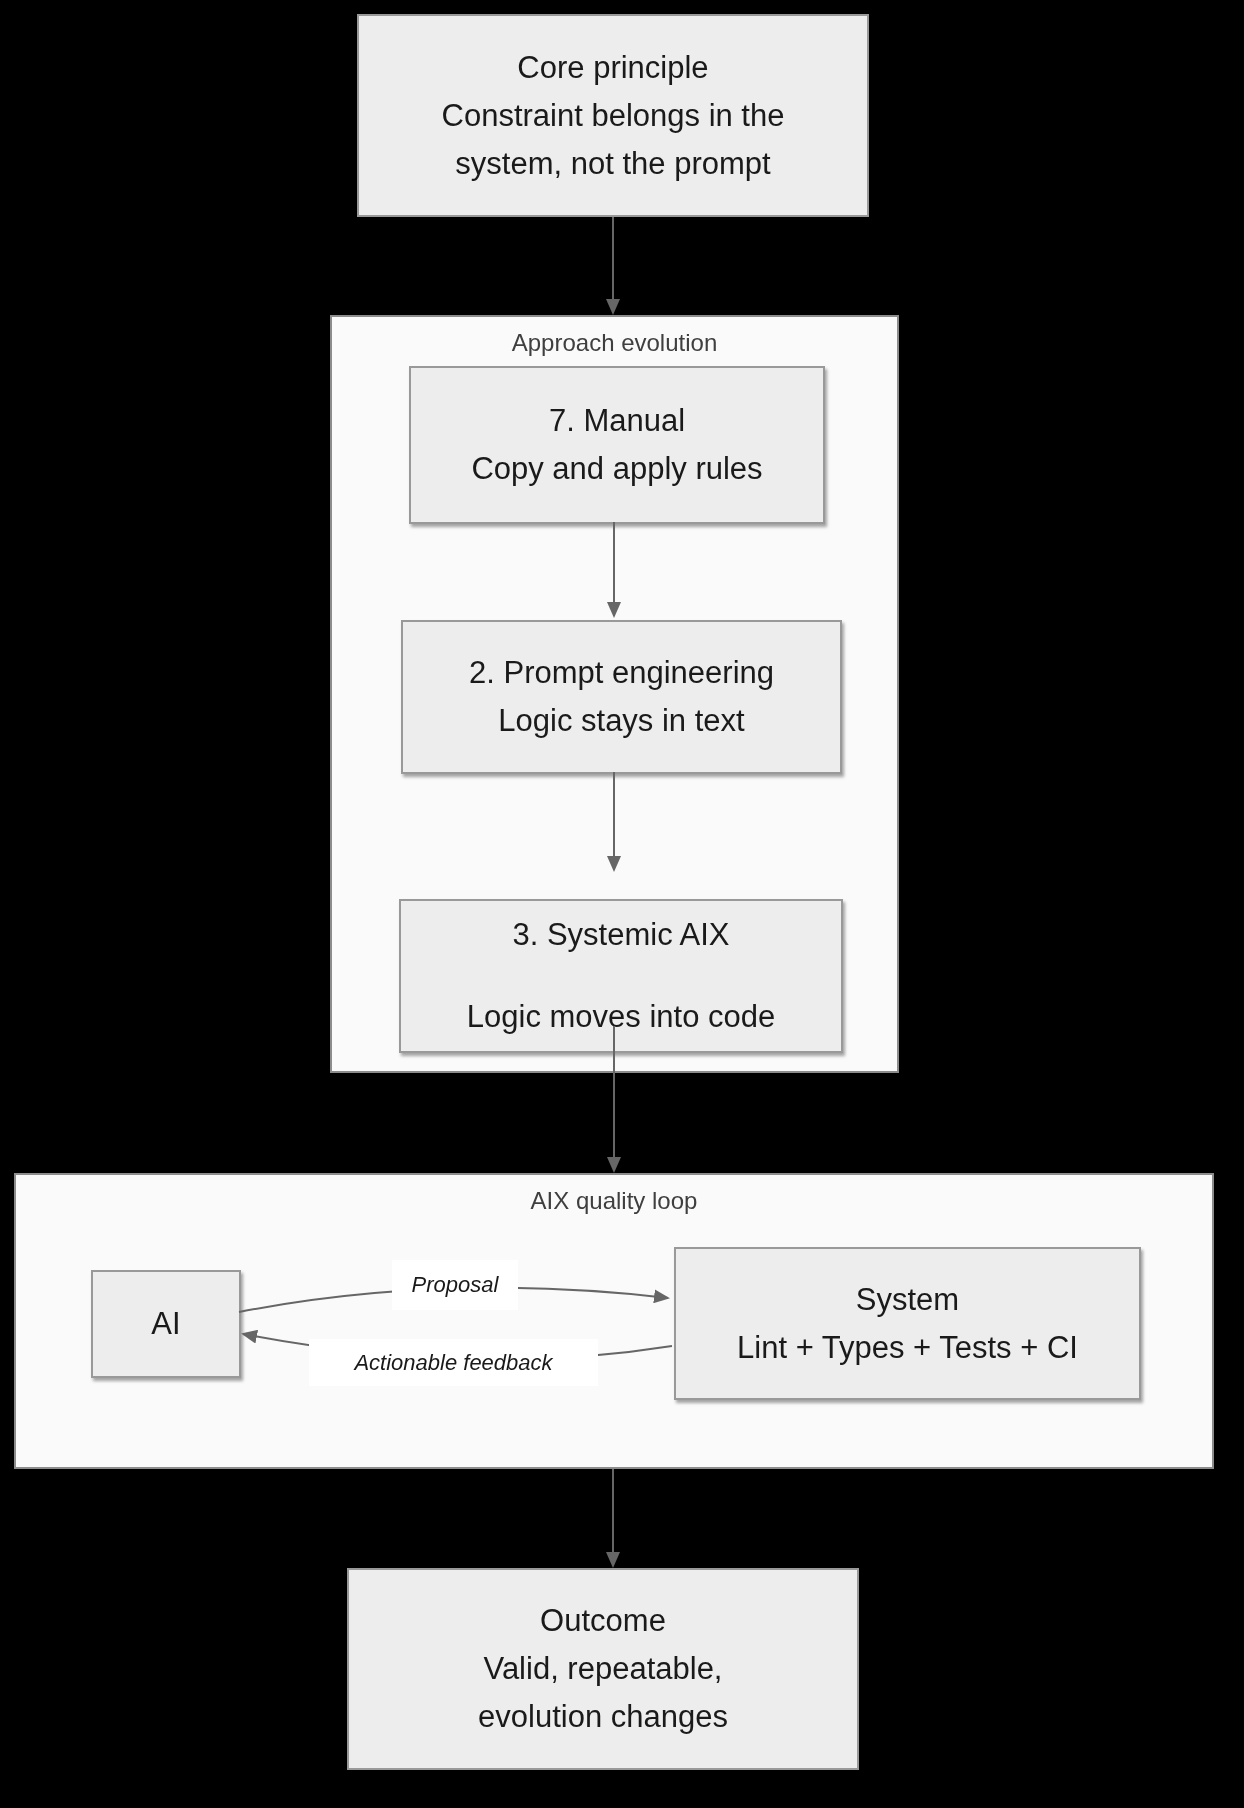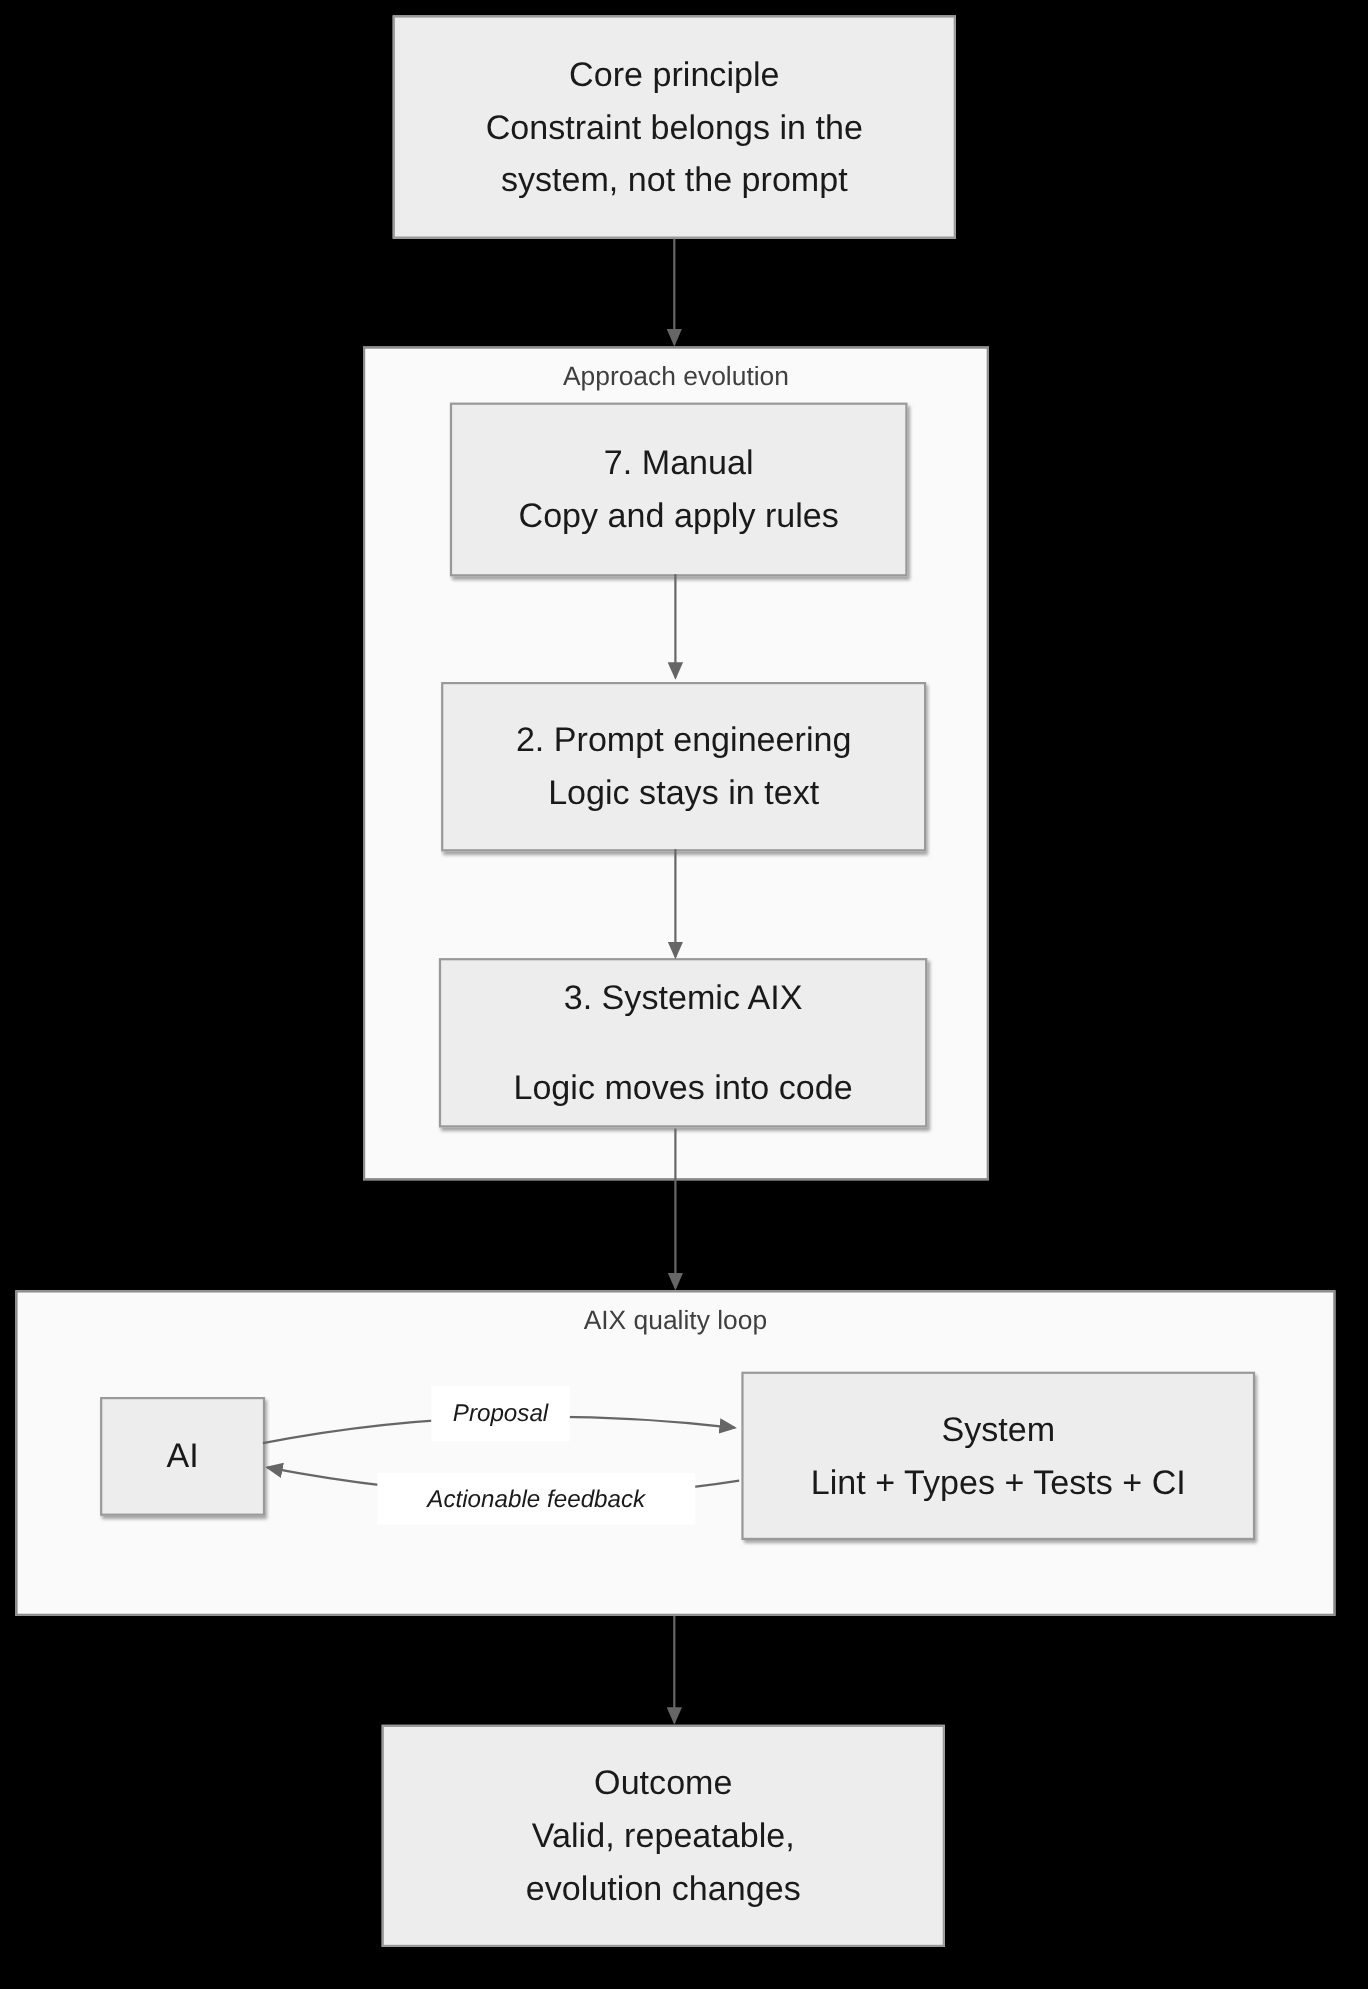--- a/index.html
+++ b/index.html
@@ -61,27 +61,27 @@
     font-size:22px;
     display:flex;align-items:center;justify-content:center;
     text-align:left;
     font-style:italic;
   }
   
   #core-box{left:357px;top:14px;width:512px;height:203px;}
   #approach-group{left:330px;top:315px;width:569px;height:758px;}
   #step1-box{left:77px;top:49px;width:416px;height:158px;}
   #step2-box{left:69px;top:303px;width:441px;height:154px;}
-  #step3-box{left:67px;top:554px;width:444px;height:154px;gap:34px;}
+  #step3-box{left:67px;top:582px;width:444px;height:154px;gap:34px;}
   #loop-group{left:14px;top:1173px;width:1200px;height:296px;}
   #ai-box{left:75px;top:95px;width:150px;height:108px;}
   #system-box{left:658px;top:72px;width:467px;height:153px;}
   #outcome-box{left:347px;top:1568px;width:512px;height:202px;}
   #proposal-label{left:392px;top:1260px;width:126px;height:50px;}
-  #feedback-label{left:309px;top:1339px;width:289px;height:47px;margin-left:34px;}
+  #feedback-label{left:309px;top:1339px;width:289px;height:47px;}
 </style>
 </head>
 <body>
 
 <div class="stage">
 
   <div class="node" id="core-box">
     <div>Core principle</div>
     <div>Constraint belongs in the</div>
     <div>system, not the prompt</div>

